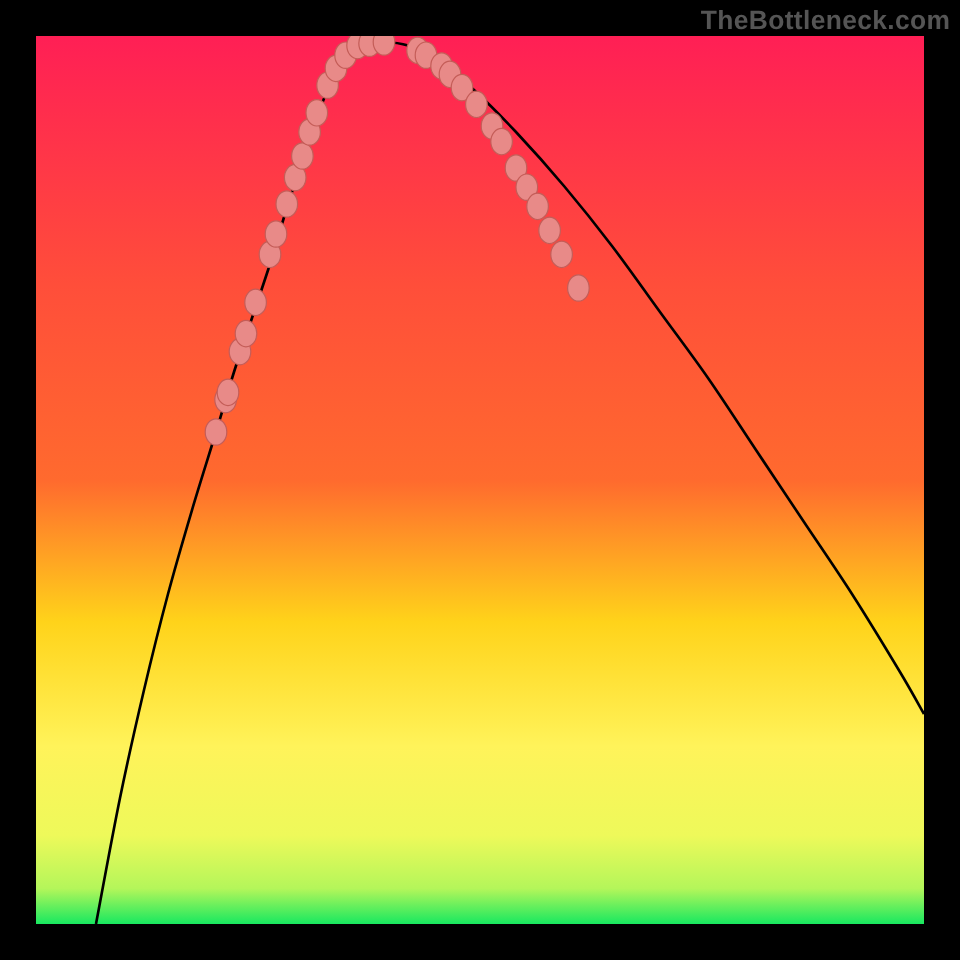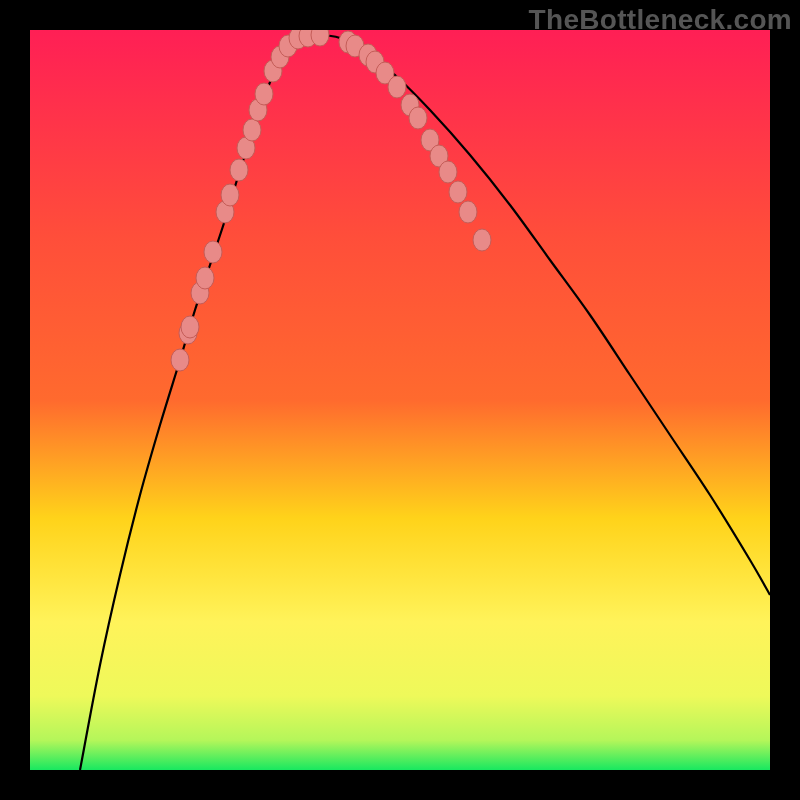--- a/index.html
+++ b/index.html
@@ -1,19 +1,19 @@
 <!DOCTYPE html>
 <html><head>
 <meta charset="utf-8">
 <style>
   html,body{margin:0;padding:0;width:800px;height:800px;overflow:hidden}
   .frame{position:relative;width:800px;height:800px;background:#000}
   .plot{position:absolute;left:30px;top:30px;width:740px;height:740px}
   .plot svg{display:block}
-  .watermark{position:absolute;top:4px;right:8px;font-family:Arial,Helvetica,sans-serif;font-size:28px;font-weight:600;color:#555;letter-spacing:.3px}
+  .watermark{position:absolute;top:4px;right:8px;font-family:Arial,Helvetica,sans-serif;font-size:22px;font-weight:600;color:#555;letter-spacing:.3px}
 </style>
 </head>
 <body>
 
 <div class="frame">
   <div class="watermark">TheBottleneck.com</div>
   <div class="plot">
     <svg id="chartsvg" width="740" height="740" viewBox="0 0 740 740">
         <defs>
           <linearGradient id="bggrad" x1="0" y1="0" x2="0" y2="1">

